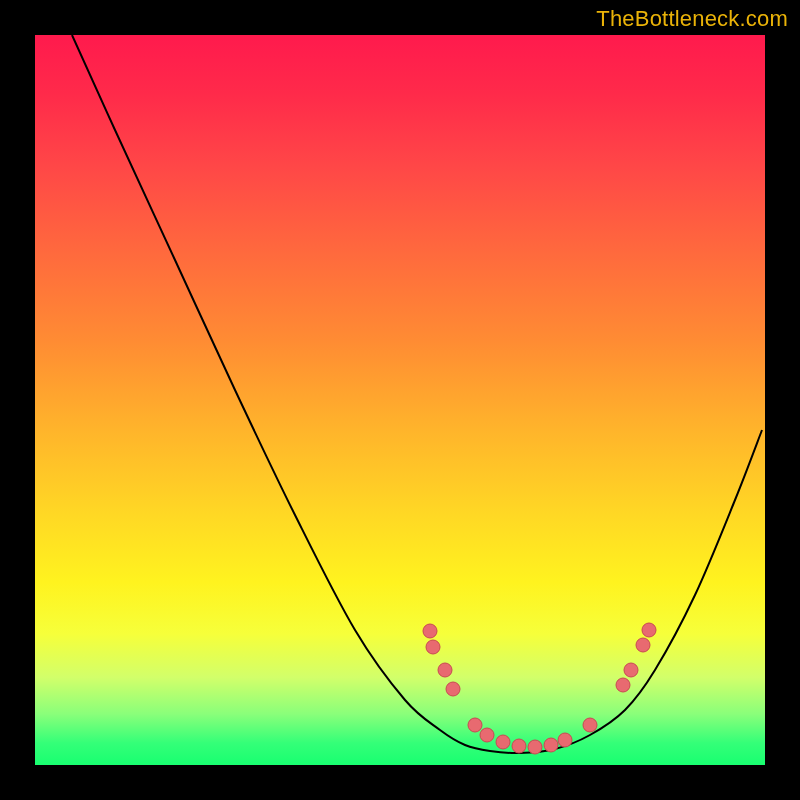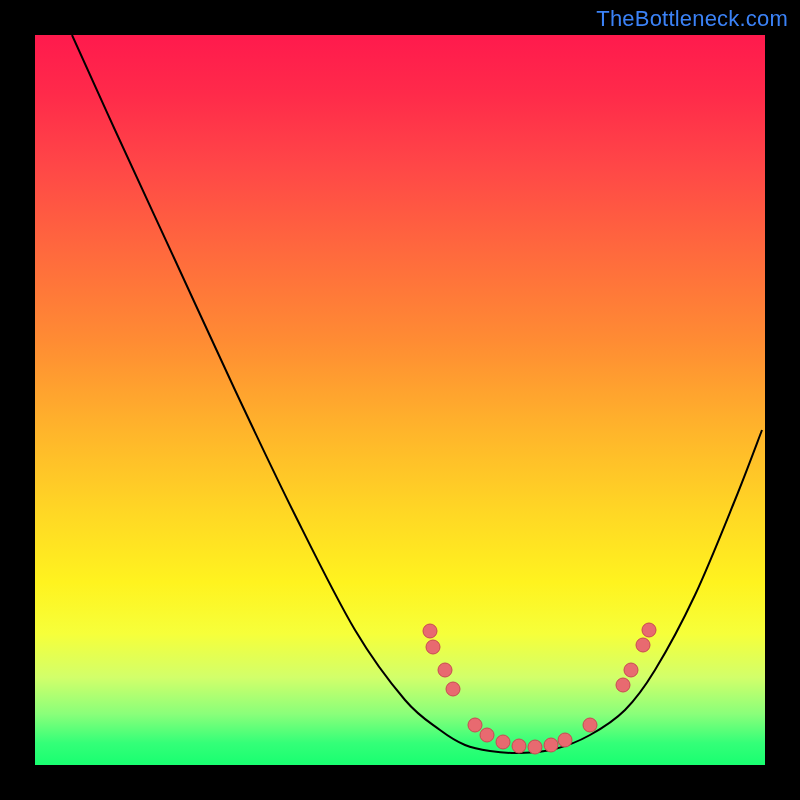--- a/index.html
+++ b/index.html
@@ -55,21 +55,21 @@
   }
   .marker {
     fill: #e86a70;
     stroke: #c84a52;
     stroke-width: 1;
   }
   .watermark {
     position: absolute;
     top: 6px;
     right: 12px;
-    color: #3b82f6;
+    color: #eab308;
     font-size: 22px;
     font-weight: 500;
     letter-spacing: 0.2px;
   }
 </style>
 </head>
 <body>
 
 <div class="frame">
   <div class="watermark">TheBottleneck.com</div>

